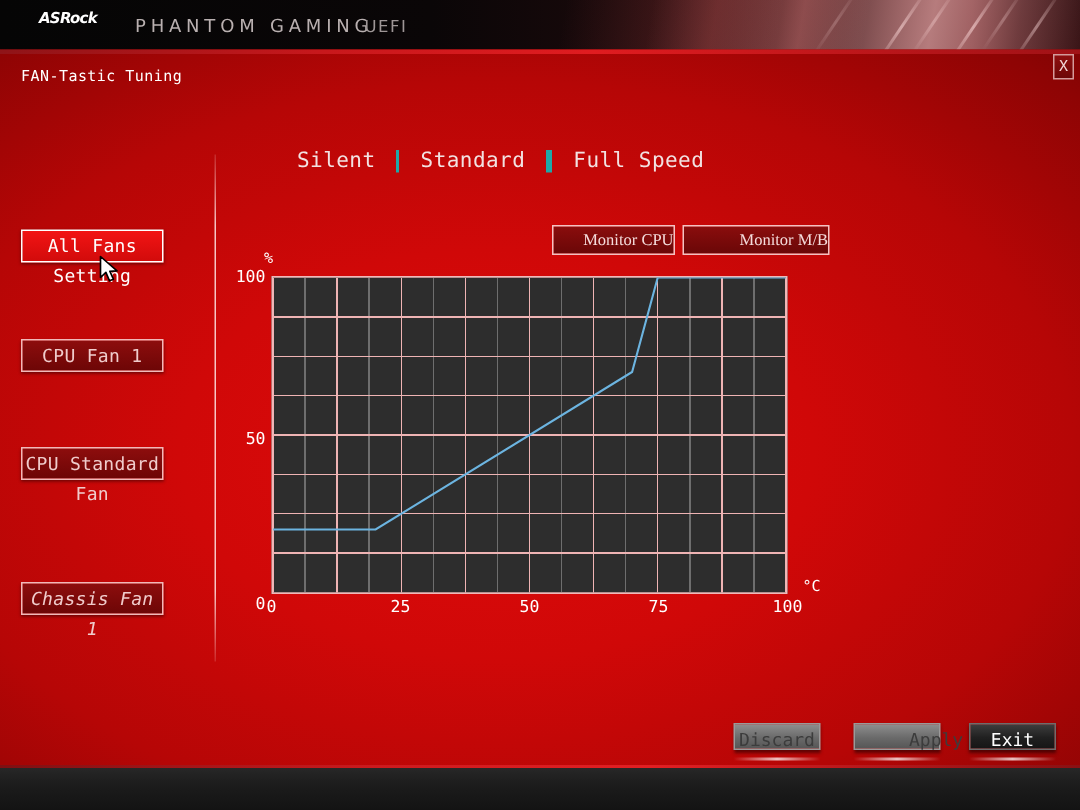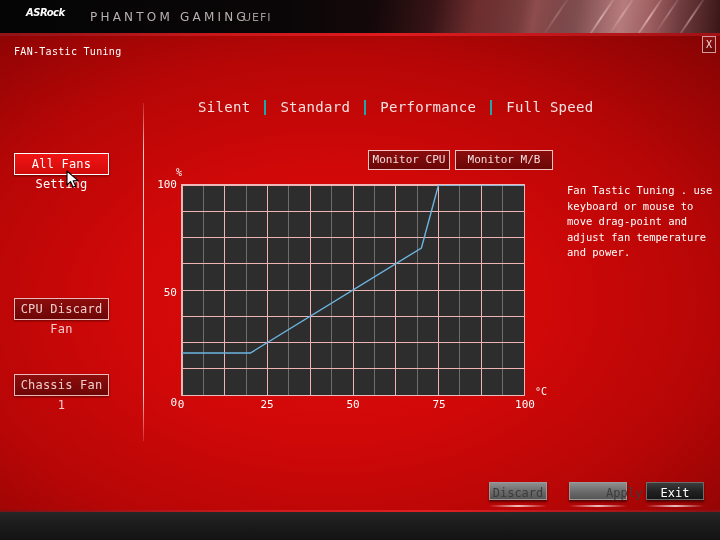--- a/index.html
+++ b/index.html
@@ -105,22 +105,23 @@
   .side-btn.normal {
     background: linear-gradient(180deg, #8d0d0d, #6d0606);
     color: #f0cccc;
   }
 
   
   .mon-btn {
     position: absolute; top: 150px; height: 20px;
     border: 1px solid #f3c2c2;
     background: linear-gradient(180deg, #8a0d0d, #6a0707);
-    color: #f5dcdc; font-size: 11px; line-height: 18px; text-align: center;
+    color: #f5dcdc; font-size: 11px; line-height: 18px; text-align: right;
     cursor: pointer;
+    font-family: Liberation Serif, serif;
   }
 
   
   #plot {
     position: absolute; left: 181px; top: 184px;
     width: 344px; height: 212px;
     background: #2d2d2d;
     border: 1px solid #f0b9b9;
   }
   #plot-grid { position: absolute; left: 0; top: 0; width: 100%; height: 100%; }
@@ -204,30 +205,30 @@
 
   <div id="close-btn">X</div>
 
   <div id="page-title">FAN-Tastic Tuning</div>
 
   <div id="tabs">
     <div class="tab-label">Silent</div>
     <div class="tab-sep"></div>
     <div class="tab-label">Standard</div>
     <div class="tab-sep"></div>
-    <div class="tab-label">Performance</div>
     <div class="tab-sep"></div>
     <div class="tab-label">Full Speed</div>
   </div>
 
   <div id="left-divider"></div>
 
   <div class="side-btn selected" style="top:153px;">All Fans Setting</div>
-  <div class="side-btn normal" style="top:298px;">CPU Discard Fan</div>
-  <div class="side-btn normal" style="top:374px;">Chassis Fan 1</div>
+  <div class="side-btn normal" style="top:226px;">CPU Fan 1</div>
+  <div class="side-btn normal" style="top:298px;">CPU Standard Fan</div>
+  <div class="side-btn normal" style="top:388px;font-style:italic;">Chassis Fan 1</div>
 
   <div class="mon-btn" style="left:368px;width:82px;">Monitor CPU</div>
   <div class="mon-btn" style="left:455px;width:98px;">Monitor M/B</div>
 
   <div id="axis-ylabel">%</div>
   <div id="axis-xlabel">°C</div>
 
   <div class="ytick" style="left:151px;top:178px;">100</div>
   <div class="ytick" style="left:151px;top:286px;">50</div>
   <div class="ytick" style="left:151px;top:396px;">0</div>
@@ -281,21 +282,20 @@
         <line x1="0" y1="132.5" x2="344" y2="132.5" stroke="#efb4b4" stroke-width="1" shape-rendering="crispEdges"></line>
         <line x1="0" y1="106" x2="344" y2="106" stroke="#efb4b4" stroke-width="1" shape-rendering="crispEdges"></line>
         <line x1="0" y1="79.5" x2="344" y2="79.5" stroke="#efb4b4" stroke-width="1" shape-rendering="crispEdges"></line>
         <line x1="0" y1="53" x2="344" y2="53" stroke="#efb4b4" stroke-width="1" shape-rendering="crispEdges"></line>
         <line x1="0" y1="26.5" x2="344" y2="26.5" stroke="#efb4b4" stroke-width="1" shape-rendering="crispEdges"></line>
         <line x1="0" y1="0" x2="344" y2="0" stroke="#efb4b4" stroke-width="1" shape-rendering="crispEdges"></line>
         <polyline points="0.00,169.60 68.80,169.60 240.80,63.60 258.00,0.00 344.00,0.00" fill="none" stroke="#6cb4e0" stroke-width="1.4"></polyline>
       </svg>
   </div>
 
-  <div id="help">Fan Tastic Tuning . use keyboard or mouse to move drag-point and adjust fan temperature and power.</div>
 
   <div class="bot-btn disabled" style="left:489px;">Discard</div>
   <div class="bot-underline" style="left:489px;"></div>
   <div class="bot-btn disabled" style="left:569px;padding-left:36px;">Apply</div>
   <div class="bot-underline" style="left:569px;"></div>
   <div class="bot-btn active" style="left:646px;">Exit</div>
   <div class="bot-underline" style="left:646px;"></div>
 
   <div id="footer-rule"></div>
   <div id="footer">

